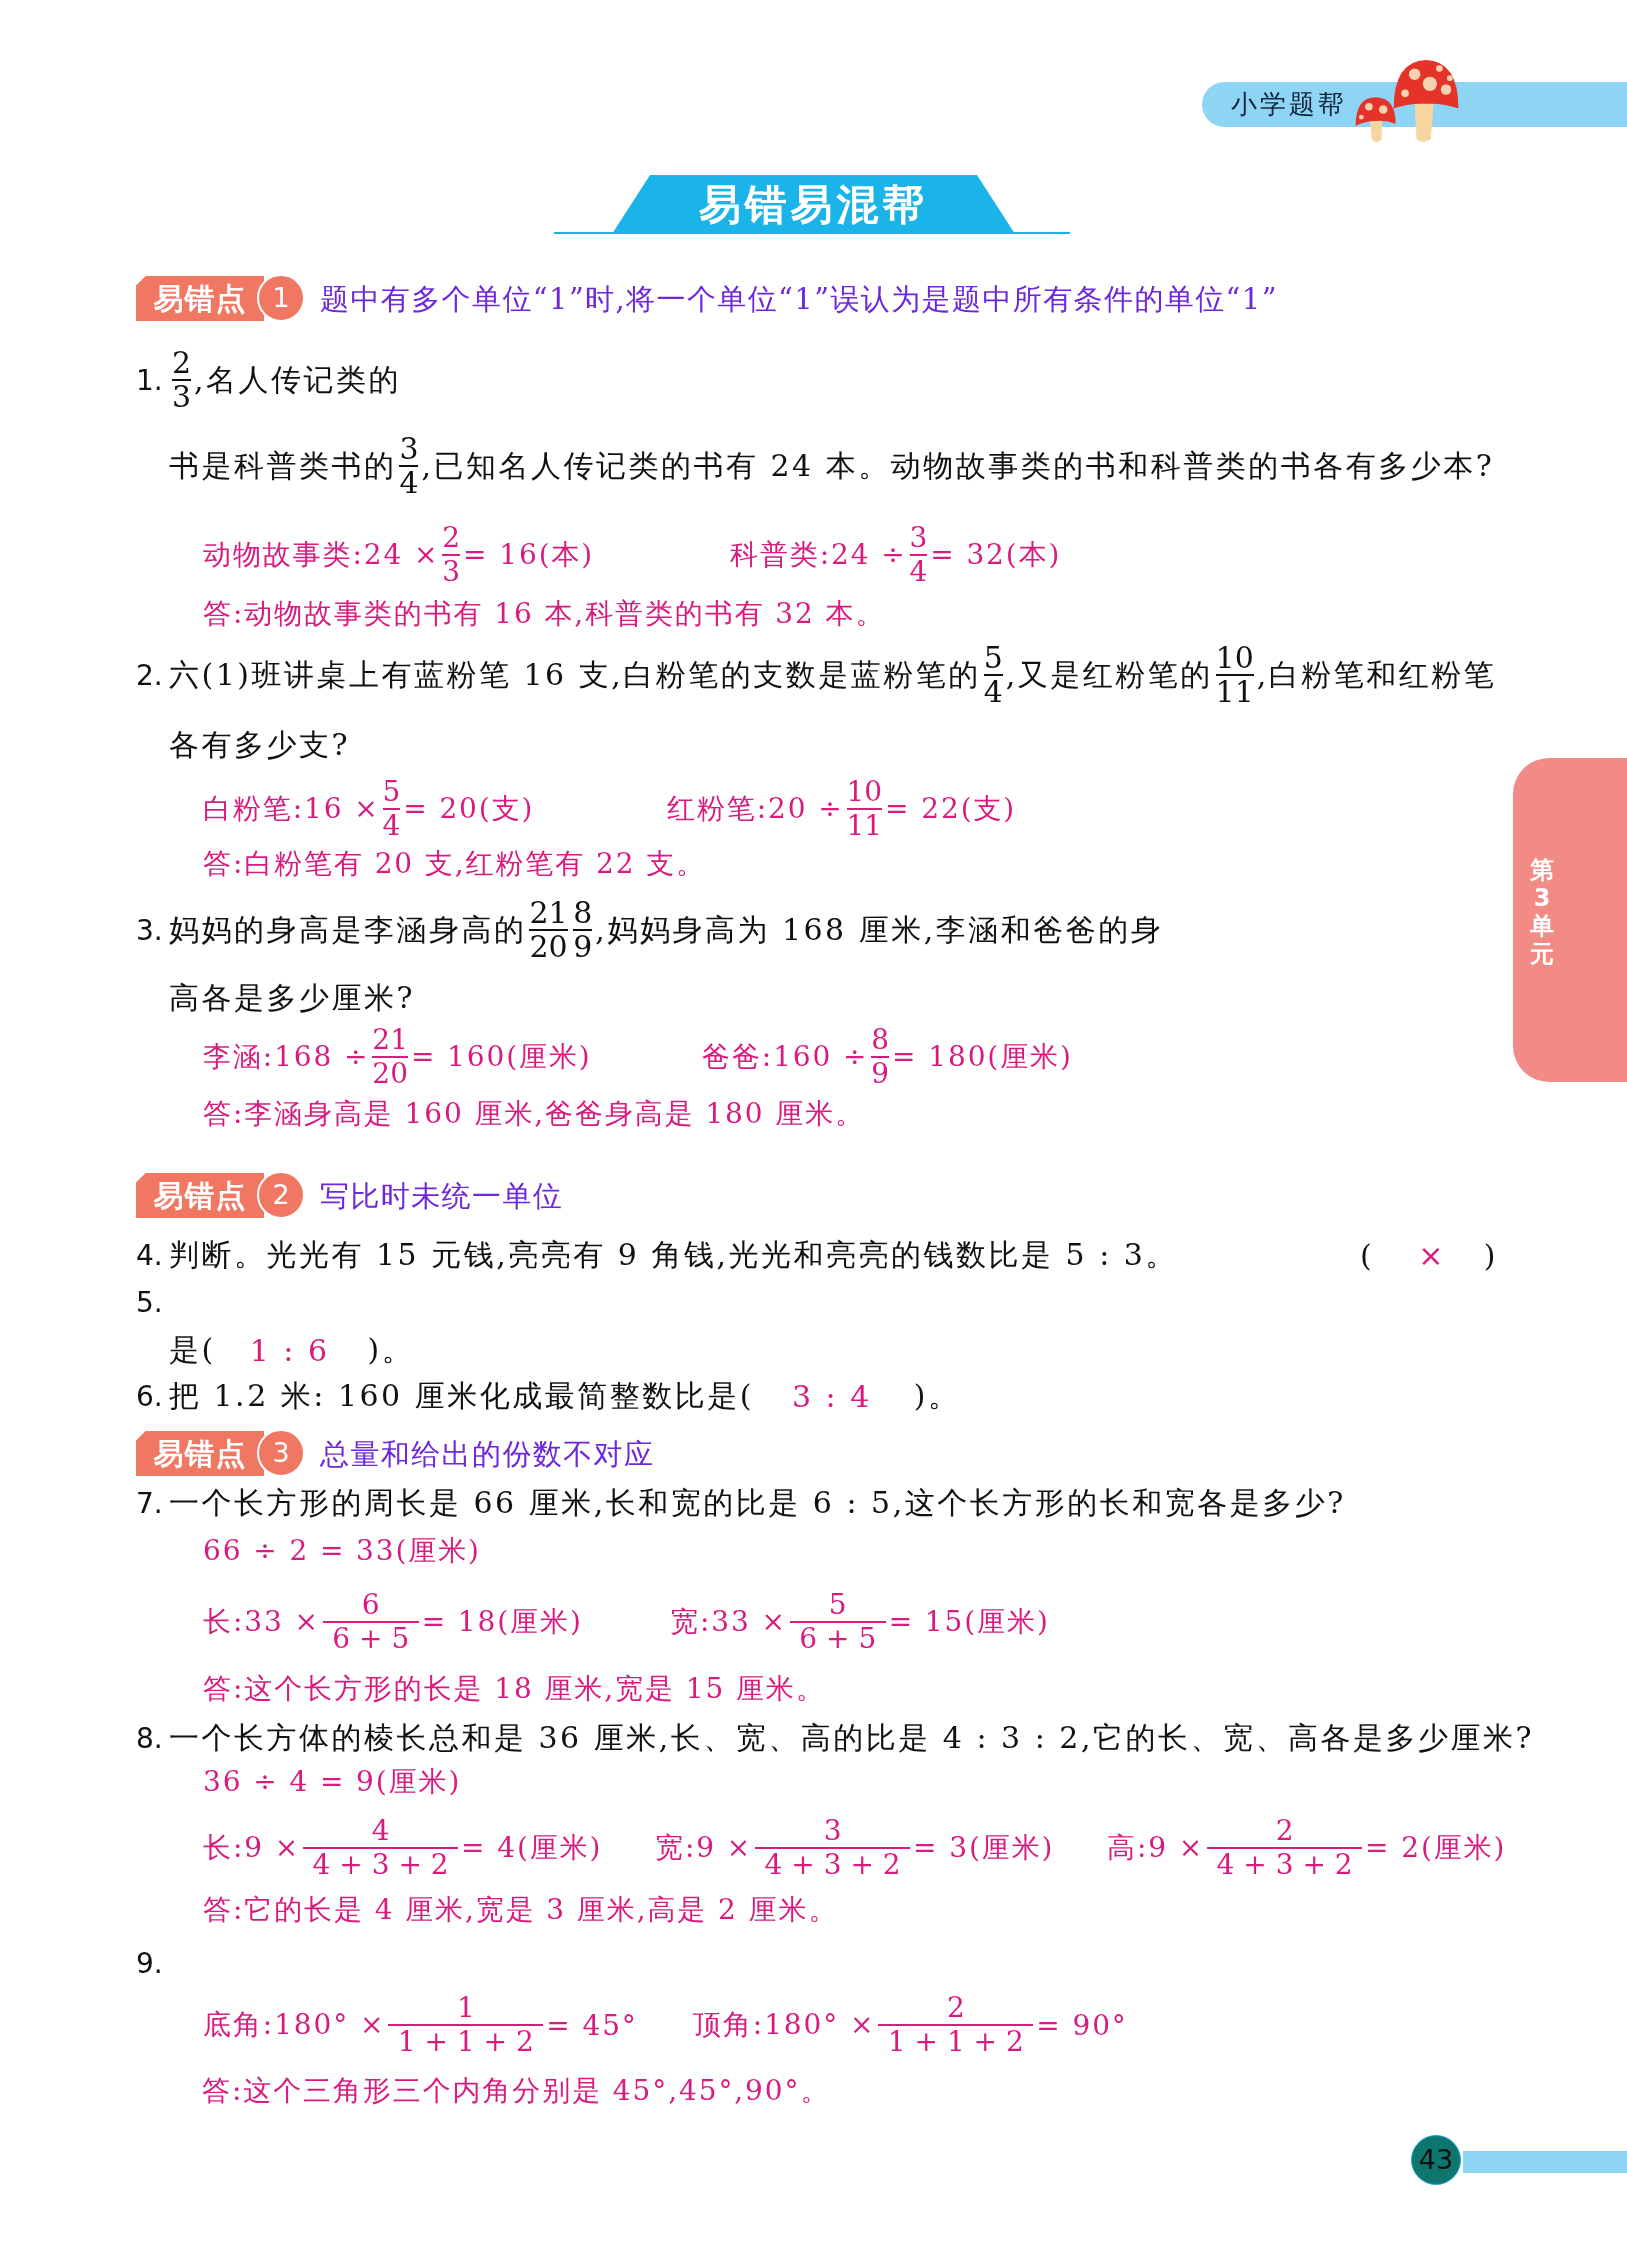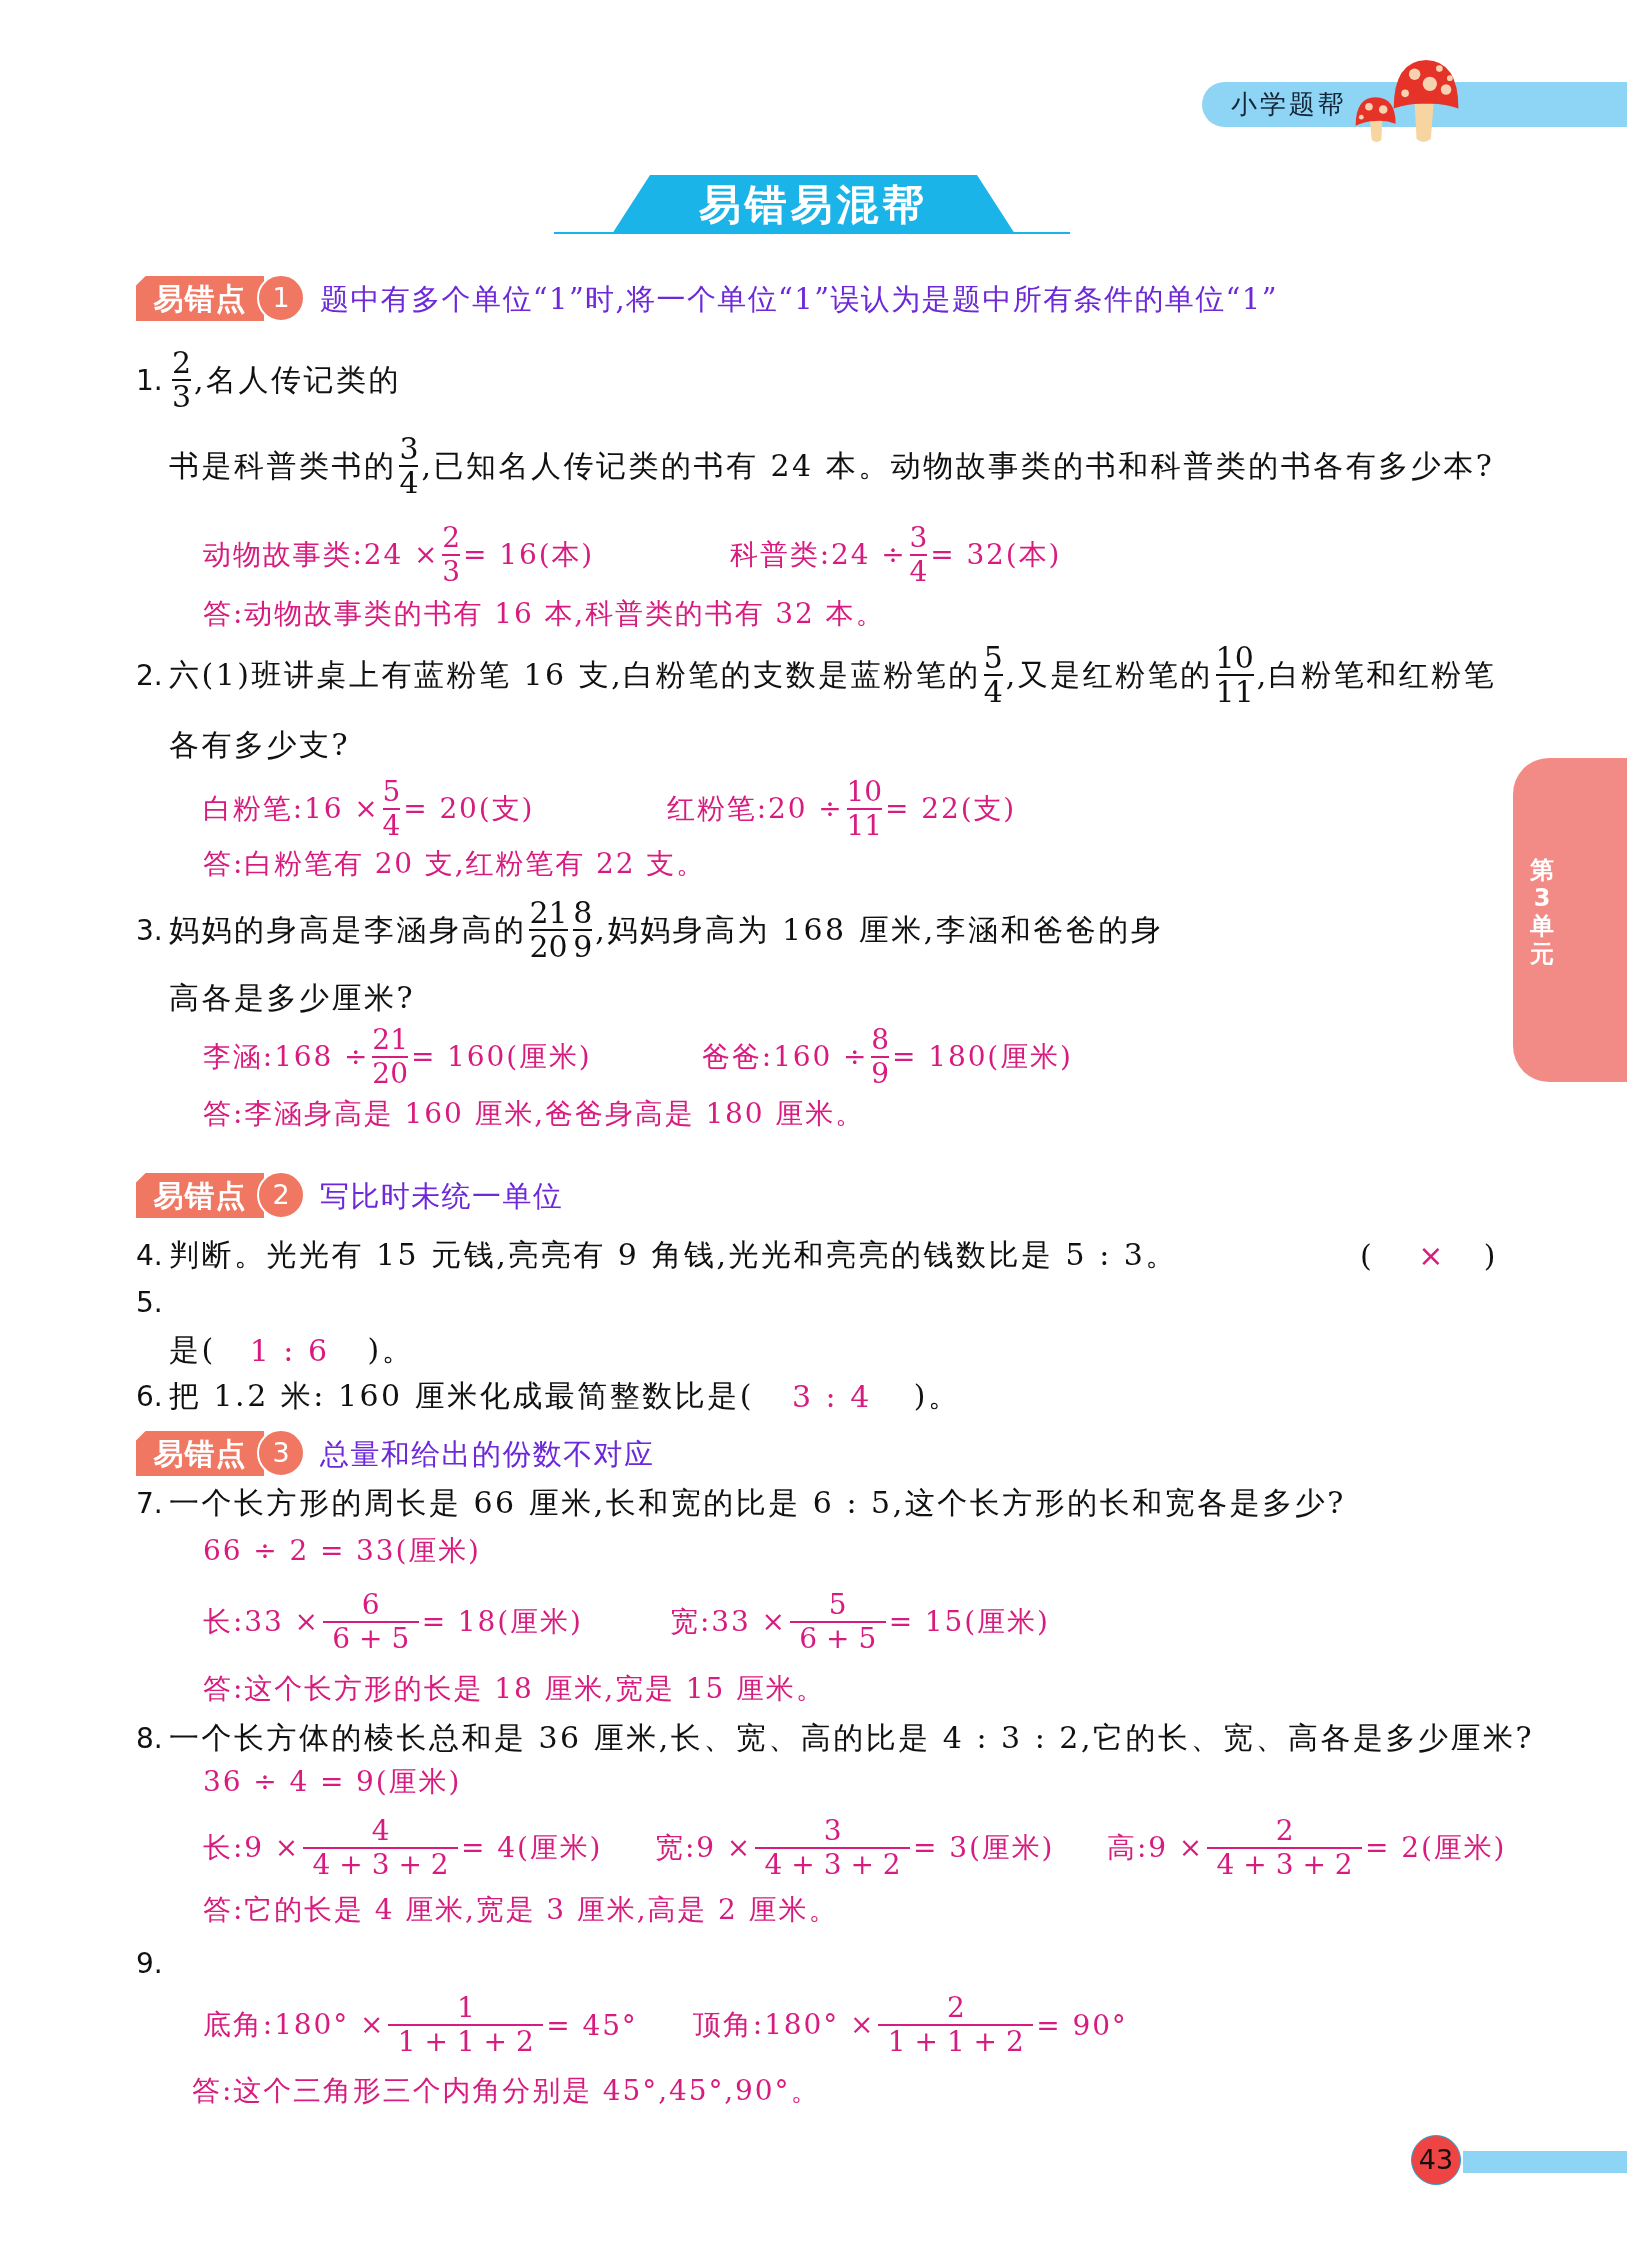--- a/index.html
+++ b/index.html
@@ -53,21 +53,21 @@
   .frac { display:flex; flex-direction:column; align-items:stretch; text-align:center;
           margin:0 2.9px; letter-spacing:0; line-height:32.5px; }
   .frac .num, .frac .den { display:block; white-space:pre; }
   .frac .bar { display:block; height:1.9px; background:currentColor; }
   .frac.wide { padding:0 9.6px; }
   .frac.wide .bar { margin:0 -9.6px; }
 
   
   .page-bar { position:absolute; left:1463px; top:2151px; width:165px; height:22px; background:#8ed4f4; }
   .page-circle { position:absolute; left:1411px; top:2135px; width:48px; height:48px; border-radius:50%;
-                 border:1.9px solid #1aa9dc; background:#ef4444; text-align:center; line-height:48px;
+                 border:1.9px solid #1aa9dc; background:#0f766e; text-align:center; line-height:48px;
                  font-family:"DejaVu Sans","Liberation Sans",sans-serif; font-size:27px; color:#111; }
 </style>
 </head>
 <body>
 
 <div class="brand-bar"></div>
 <div class="brand-text">小学题帮</div>
 <svg class="mushrooms" viewBox="0 0 125 95">
   <path d="M70,50 L90,50 L87,88 Q79,94 72,88 Z" fill="#f6d5a0"></path>
   <path d="M48,56 Q48,6 82,5 Q116,6 116,56 Q100,50 82,51 Q64,50 48,56 Z" fill="#e5332a"></path>
@@ -242,17 +242,17 @@
 <div class="ln a" style="left:169px; top:2001px">
   <span>底角:180° ×</span>
   <span class="frac wide"><span class="num">1</span><span class="bar"></span><span class="den">1 + 1 + 2</span></span>
   <span>= 45°</span>
 </div>
 <div class="ln a" style="left:659px; top:2001px">
   <span>顶角:180° ×</span>
   <span class="frac wide"><span class="num">2</span><span class="bar"></span><span class="den">1 + 1 + 2</span></span>
   <span>= 90°</span>
 </div>
-<div class="ln a" style="left:158px; top:2067px">答:这个三角形三个内角分别是 45°,45°,90°。</div>
+<div class="ln a" style="left:168px; top:2067px">答:这个三角形三个内角分别是 45°,45°,90°。</div>
 
 <div class="page-bar"></div>
 <div class="page-circle">43</div>
 
 
 </body></html>

